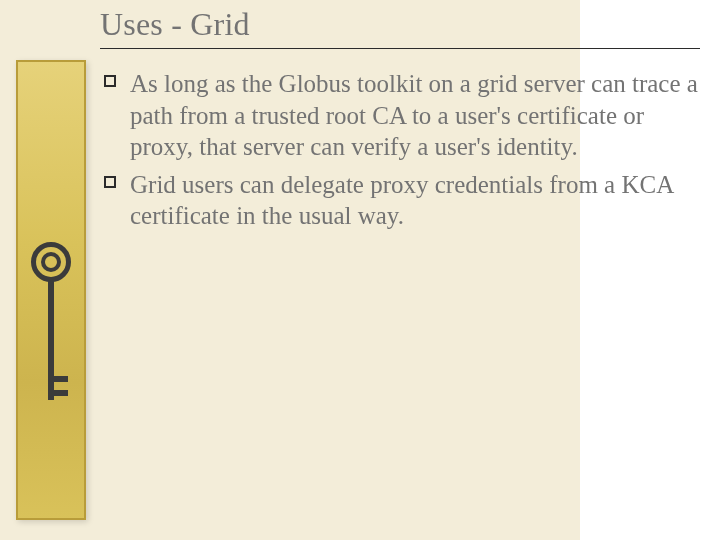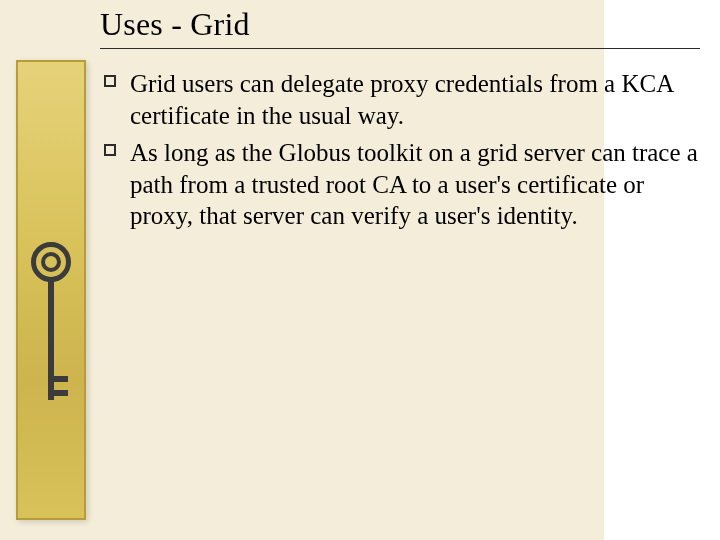--- a/index.html
+++ b/index.html
@@ -8,22 +8,21 @@
     width: 720px;
     height: 540px;
     overflow: hidden;
   }
   .slide {
     position: relative;
     width: 580px;
     height: 540px;
     background: #f3edd9;
     font-family: "Times New Roman", Times, serif;
-    color: #000000;
-    padding-left: 24px;
+    color: #737373;
   }
   .sidebar {
     position: absolute;
     left: 16px;
     top: 60px;
     width: 70px;
     height: 460px;
     background: linear-gradient(180deg, #e6d27a 0%, #d9c25a 40%, #cdb44e 70%, #d9c25a 100%);
     box-shadow: inset 0 0 0 2px #b89c3a, 2px 2px 6px rgba(0,0,0,0.15);
   }
@@ -146,24 +145,24 @@
     </div>
   </div>
 
   <div class="title">Uses - Grid</div>
   <div class="title-rule"></div>
 
   <div class="body">
 
     <div class="lvl1">
       <span class="sq"></span>
-      <span>Grid users can delegate proxy credentials from a KCA certificate in the usual way.</span>
+      <span>As long as the Globus toolkit on a grid server can trace a path from a trusted root CA to a user's certificate or proxy, that server can verify a user's identity.</span>
     </div>
 
     <div class="lvl1">
       <span class="sq"></span>
-      <span>As long as the Globus toolkit on a grid server can trace a path from a trusted root CA to a user's certificate or proxy, that server can verify a user's identity.</span>
+      <span>Grid users can delegate proxy credentials from a KCA certificate in the usual way.</span>
     </div>
 
 
   </div>
 
 </div>
 
 </body></html>

